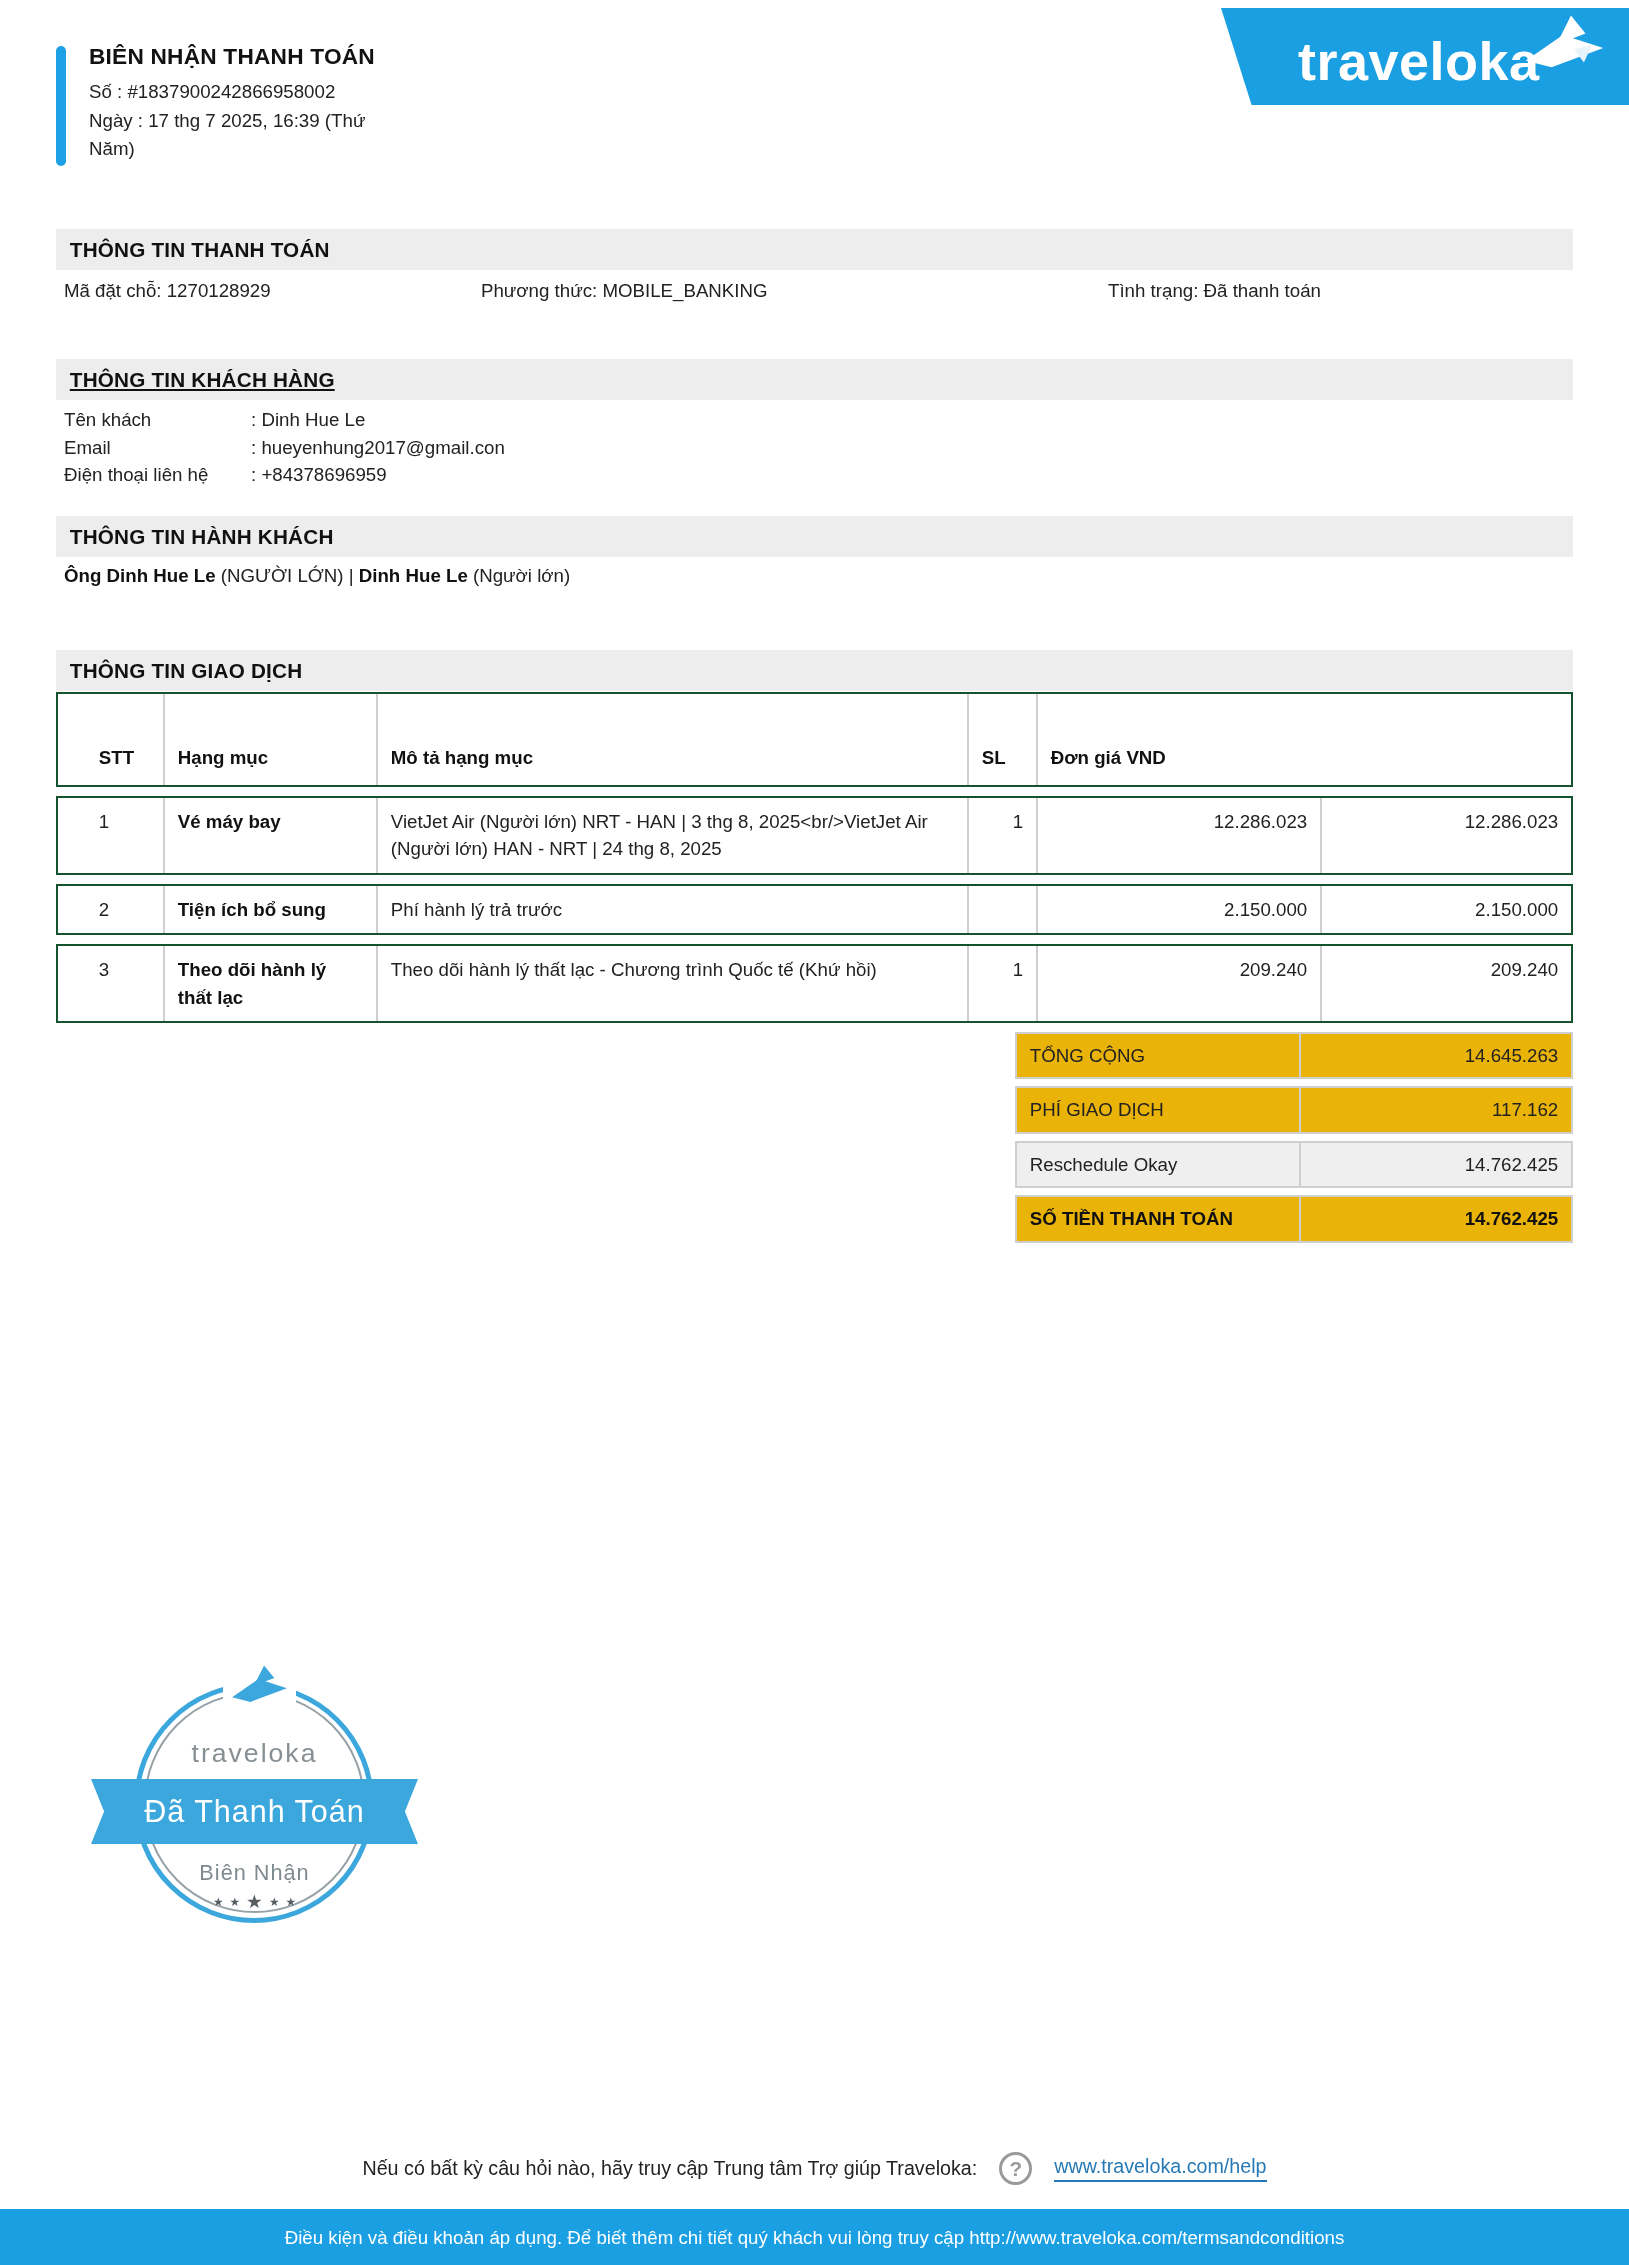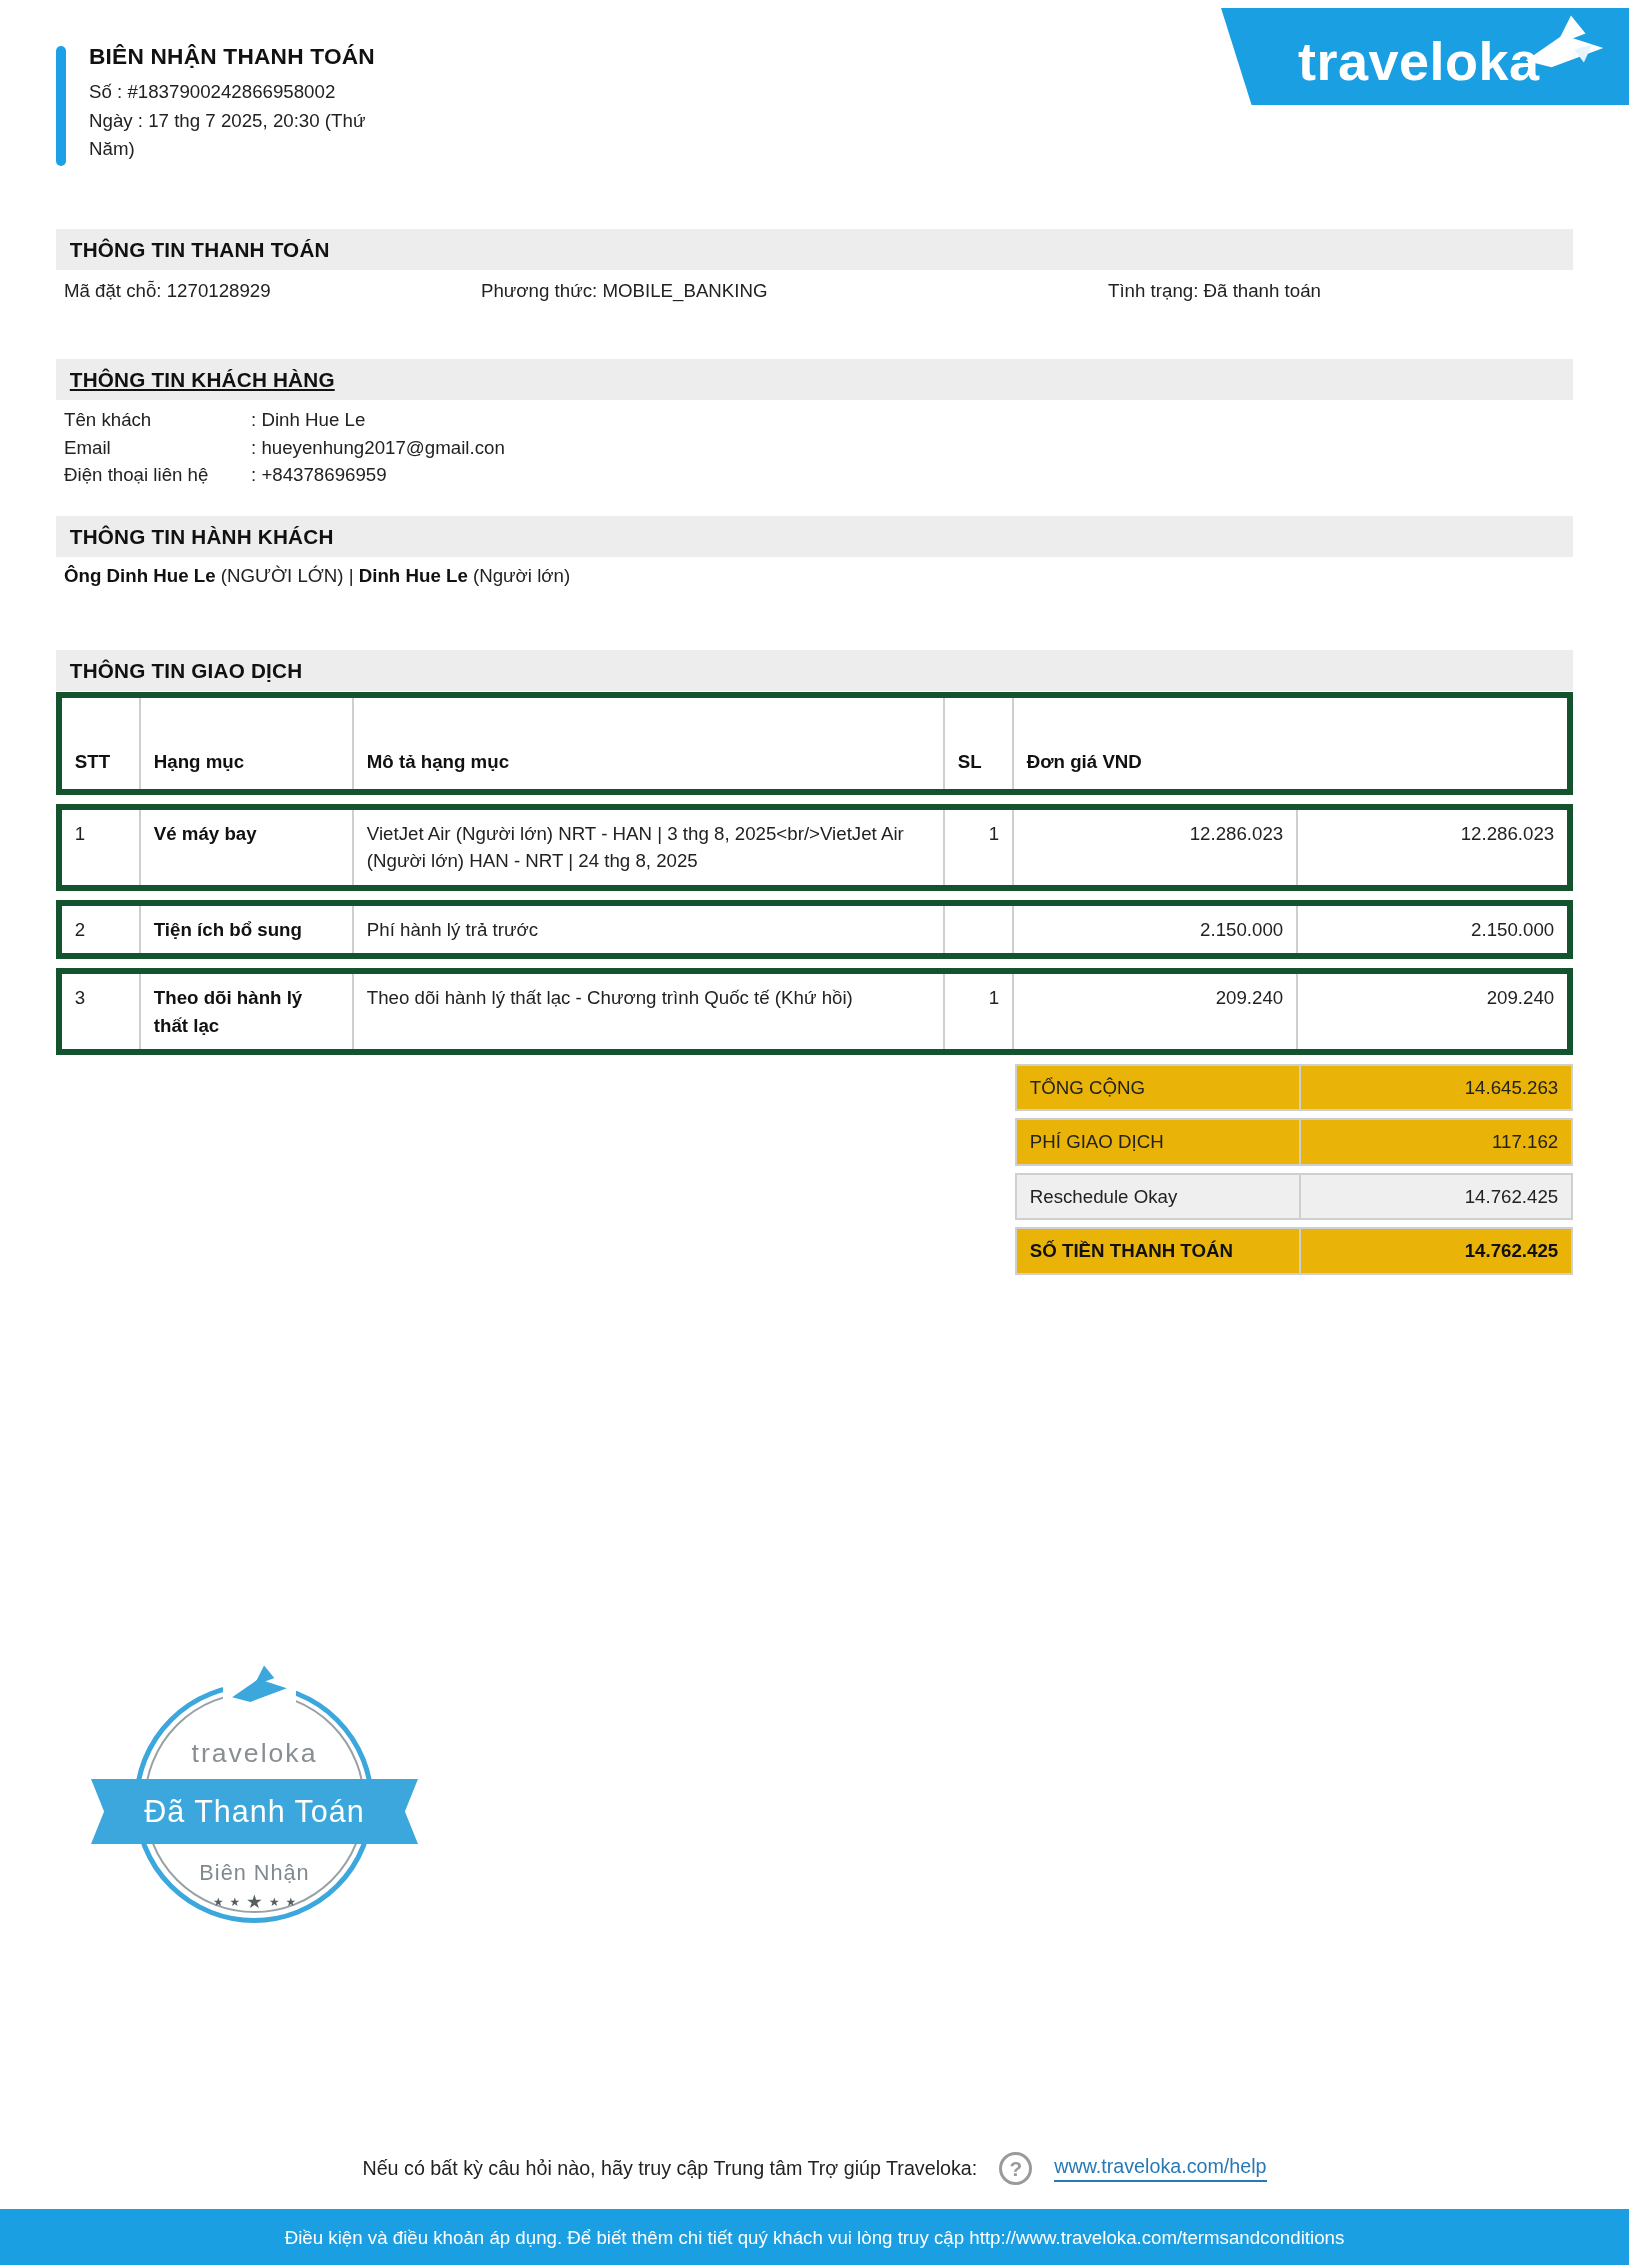--- a/index.html
+++ b/index.html
@@ -55,21 +55,21 @@
   .cust-value { white-space:nowrap; }
 
   
   .pax-line { position:absolute; left:64px; top:565px; font-size:18.7px; color:#222; }
   .pax-line b { color:#111; }
 
   
   .tx-wrap { position:absolute; left:56px; top:692px; width:1517px; display:flex; flex-direction:column; gap:8.9px; }
   .tx-row {
     display:grid; grid-template-columns:79px 213px 591px 69px 284px 1fr;
-    border:6px solid #14532d; background:#fff;
+    border:2px solid #14532d; background:#fff;padding-left:28px;
   }
   .tx-cell { border-right:2px solid #cfcfcf; padding:9.9px 12.8px; font-size:18.7px; line-height:27.6px; color:#222; }
   .tx-cell:last-child { border-right:none; }
   .tx-head .tx-cell { display:flex; align-items:flex-end; min-height:91px; font-weight:bold; color:#111; padding-bottom:13.8px; }
   .cell-cat { font-weight:bold; color:#111; }
   .cell-num { text-align:right; }
   .tx-body .tx-cell { min-height:45px; }
 
   .sum-wrap { display:flex; flex-direction:column; gap:6.9px; margin-left:auto; width:558px; margin-top:0; }
   .sum-row {
@@ -136,21 +136,21 @@
 </style>
 </head>
 <body>
 
 <div class="page">
 
   <div class="accent-bar"></div>
   <div class="head-block">
     <div class="head-title">BIÊN NHẬN THANH TOÁN</div>
     <div class="head-line" style="margin-top:9.9px; line-height:23.6px;">Số : #1837900242866958002</div>
-    <div class="head-line" style="margin-top:3.9px;">Ngày : 17 thg 7 2025, 20:30 (Thứ Năm)</div>
+    <div class="head-line" style="margin-top:3.9px;">Ngày : 17 thg 7 2025, 16:39 (Thứ Năm)</div>
   </div>
 
   <div class="logo">
     <div class="logo-text">traveloka</div>
     <svg class="logo-bird" viewBox="0 0 100 78">
       <polygon points="58,2 40,38 76,24" fill="#ffffff"></polygon>
       <polygon points="2,58 48,26 98,42 34,66" fill="#ffffff"></polygon>
       <polygon points="62,44 84,38 74,60" fill="#e8f4fb"></polygon>
     </svg>
   </div>

